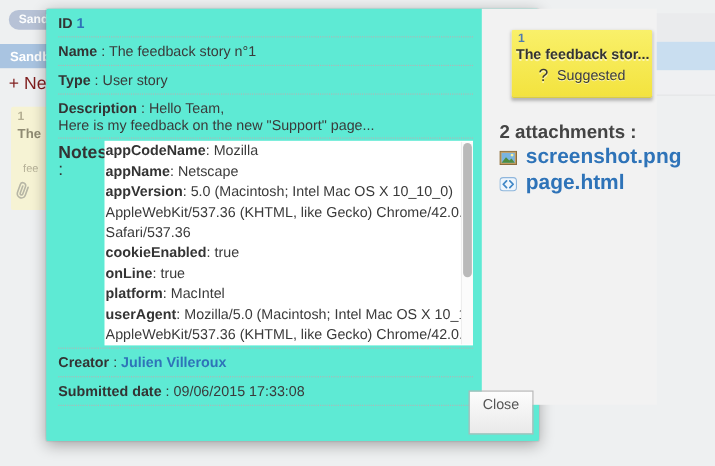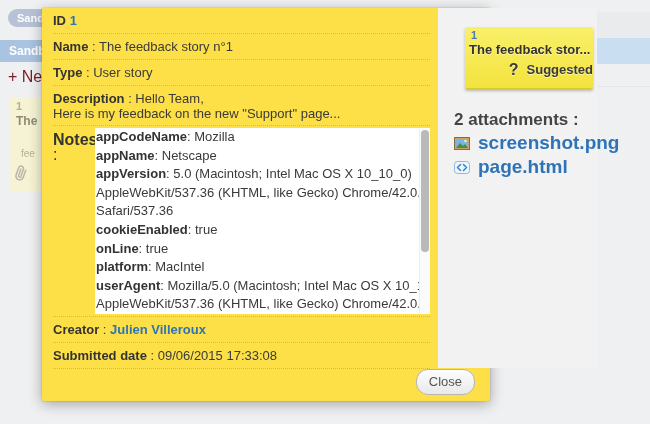--- a/index.html
+++ b/index.html
@@ -33,21 +33,21 @@
     border-radius:2px;overflow:hidden;
   }
   .bg-card .bid{position:absolute;left:6px;top:3px;font-size:11px;font-weight:bold;color:#b5b093;}
   .bg-card .btitle{position:absolute;left:6px;top:17px;font-size:12px;font-weight:bold;color:#8f8b73;}
   .bg-card .bl1{position:absolute;left:6px;top:39px;font-size:10px;color:#b5b097;margin-left:33px;}
   .bg-card .bl2{position:absolute;left:11px;top:51px;font-size:10px;color:#b5b097;}
   .bg-card .clip{position:absolute;left:4px;top:68px;transform:rotate(-25deg);opacity:.8;}
 
   
   .modal{
-    position:absolute;left:42px;top:8px;width:448px;height:393px;background:#fde047;
+    position:absolute;left:42px;top:8px;width:448px;height:393px;background:#5eead4;
     border-radius:2px;box-shadow:0 3px 14px rgba(0,0,0,.32),0 0 0 1px rgba(0,0,0,.06);
   }
   .main{
     position:absolute;left:0;top:0;width:396px;box-sizing:border-box;
     padding:0 8px 0 11px;
   }
   .frow{
     border-bottom:1px dotted #b4b4b4;font-size:13px;line-height:15px;color:#3a3a3a;
     padding:5px 0 5px;
   }
@@ -73,37 +73,37 @@
     position:absolute;left:27px;top:19px;width:128px;height:61px;border-radius:2px;
     background:linear-gradient(#f9f06a,#f3e33e);
     border-bottom:1px solid #d9c92f;box-shadow:0 2px 3px rgba(0,0,0,.25);
   }
   .postit .pid{position:absolute;left:6px;top:2px;font-size:11px;font-weight:bold;color:#4f7ab0;}
   .postit .ptitle{
     margin-top:15px;text-align:center;font-size:13px;font-weight:bold;color:#333;
     text-shadow:0 1px 0 rgba(255,255,255,.55);white-space:nowrap;overflow:hidden;padding:0 4px;
   }
   .postit .pstate{
-    margin-top:4px;text-align:right;font-size:13px;font-weight:bold;color:#3a3a3a;
+    margin-top:4px;text-align:center;font-size:13px;font-weight:normal;color:#3a3a3a;
     text-shadow:0 1px 0 rgba(255,255,255,.55);
   }
   .postit .qmark{font-size:16px;margin-right:8px;vertical-align:-1px;}
   .att-label{position:absolute;left:16px;top:102px;font-size:17px;font-weight:bold;color:#444;}
   .att-row{position:absolute;left:16px;display:flex;align-items:center;cursor:pointer;}
   .att-row .aicon{flex:none;margin-right:8px;display:inline-flex;}
   .att-row a{font-size:19px;font-weight:bold;color:#2e73b8;text-decoration:none;}
   .att-row0{top:124px;}
   .att-row1{top:148px;}
 
   
   .close-btn{
-    position:absolute;right:15px;bottom:6px;padding:4px 12px 5px;
+    position:absolute;right:5px;bottom:6px;padding:4px 12px 19px;
     font-family:inherit;font-size:13px;color:#555;
     background:linear-gradient(#fdfdfd,#e9e9e9);
-    border:1px solid #b5b5b5;border-radius:12px;cursor:pointer;
+    border:1px solid #b5b5b5;border-radius:0;cursor:pointer;
   }
 </style>
 </head>
 <body>
 
 <div class="bg-band bg-band1"></div>
 <div class="bg-band bg-band2"></div>
 <div class="bg-band bg-band3"></div>
 
 <div class="bg-pill"><span>Sandb</span></div>

